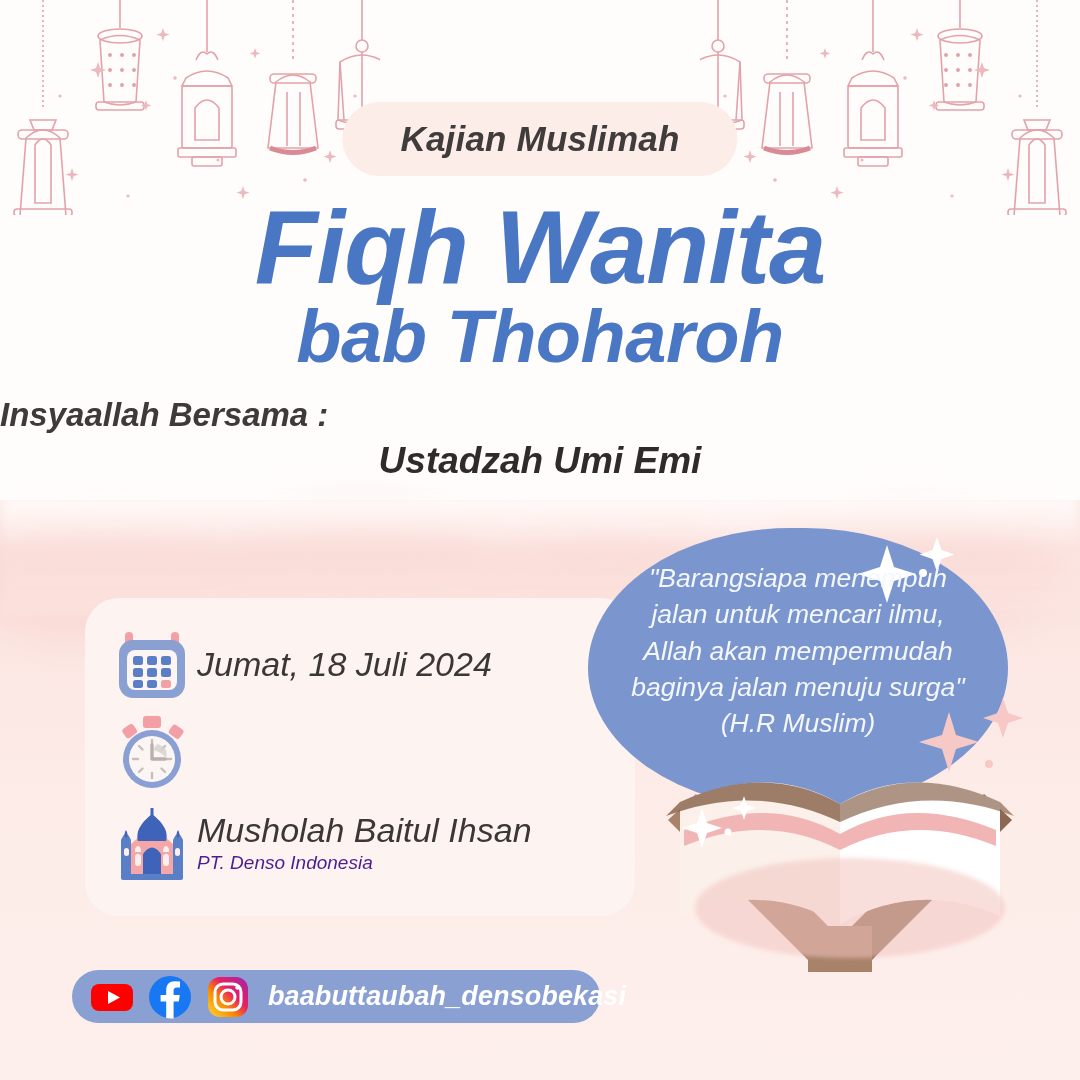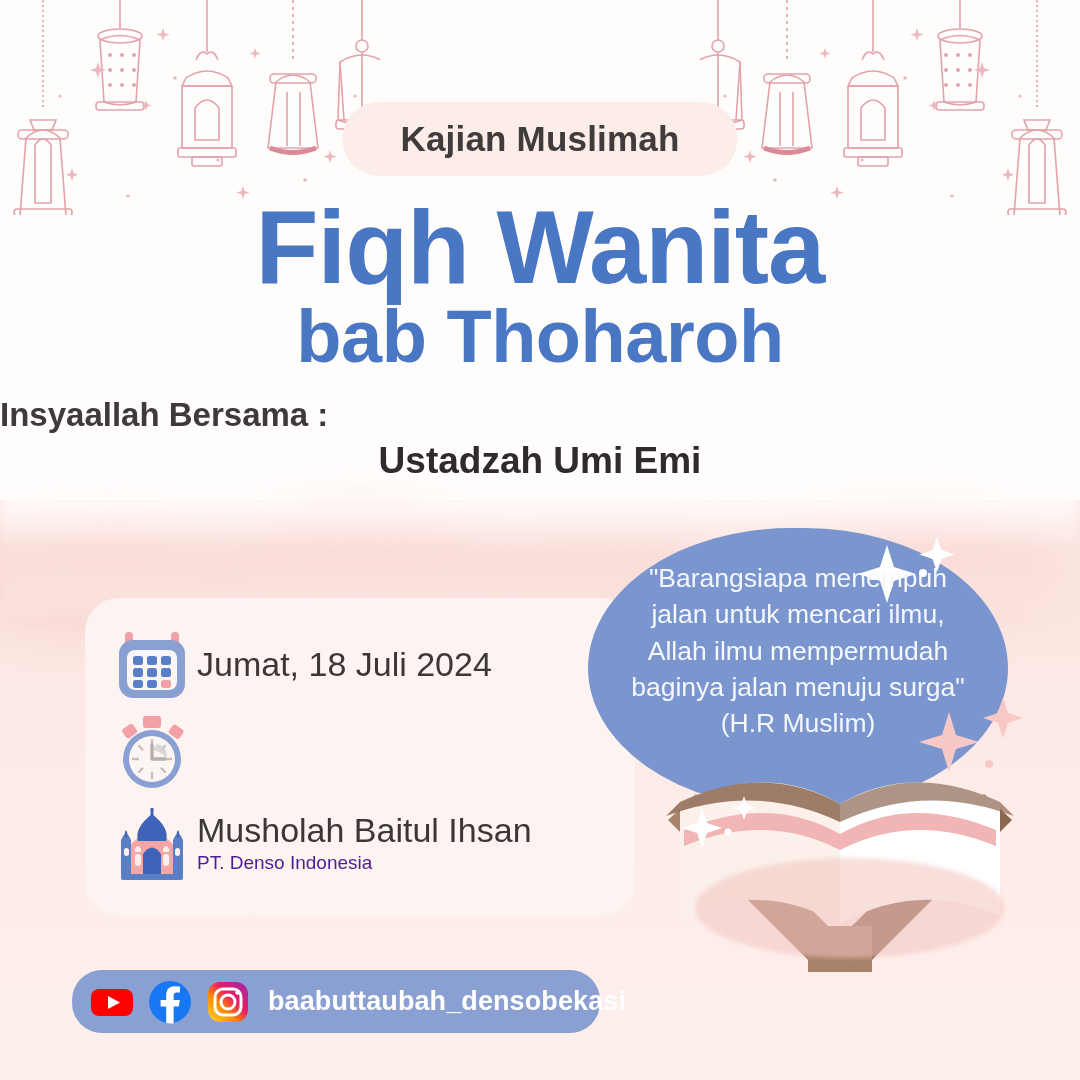--- a/index.html
+++ b/index.html
@@ -7,20 +7,21 @@
     width:1080px;height:1080px;
     font-family:"Liberation Sans", sans-serif;
     background:#ffffff;
     overflow:hidden;
   }
   .poster{
     position:relative;
     width:1080px;height:1080px;
     background:#FFFDFC;
     overflow:hidden;
+    font-style:italic;
   }
 
   
   .bg-top{
     position:absolute;left:0;top:0;width:1080px;height:560px;
     background:#FFFDFC;
   }
   .bg-bottom{
     position:absolute;left:0;top:500px;width:1080px;height:580px;
     background:linear-gradient(180deg,#FBE3DF 0%,#FCE7E3 25%,#FDEDE9 60%,#FDEFEC 100%);
@@ -106,21 +107,21 @@
   
   .quran-wrap{position:absolute;left:640px;top:690px;width:400px;height:290px;}
   .quran-shadow{
     position:absolute;left:55px;top:168px;width:310px;height:100px;
     background:rgba(243,196,192,.55);border-radius:50%;filter:blur(2px);
   }
 
   
   .social{
     position:absolute;left:72px;top:970px;
-    height:63px;width:528px;
+    height:53px;width:528px;
     background:#8BA0D2;border-radius:30px;
     display:flex;align-items:center;gap:14px;padding:0 18px;
     box-sizing:border-box;
   }
   .sicon{width:44px;height:44px;flex:0 0 44px;position:relative;}
   .handle{
     font-size:27px;font-weight:bold;color:#FFFFFF;
     margin-left:4px;white-space:nowrap;letter-spacing:.1px;
   }
 </style>
@@ -380,21 +381,21 @@
     <g fill="#F7C9C6">
       <path d="M44 22 l7 23 23 7 -23 7 -7 23 -7 -23 -23 -7 23 -7z"></path>
       <path d="M98 8 l5 15 15 5 -15 5 -5 15 -5 -15 -15 -5 15 -5z"></path>
       <circle cx="84" cy="74" r="4"></circle>
     </g>
   </svg>
 
   <div class="bubble-text">
     <div>"Barangsiapa menempuh</div>
     <div>jalan untuk mencari ilmu,</div>
-    <div>Allah ilmu mempermudah</div>
+    <div>Allah akan mempermudah</div>
     <div>baginya jalan menuju surga"</div>
     <div>(H.R Muslim)</div>
   </div>
 
   <div class="quran-wrap">
     <div class="quran-shadow"></div>
     <svg width="400" height="290" viewBox="0 0 400 290">
 
       <path d="M56 104 l150 150 -28 26 -150 -150z" fill="#A9826A"></path>
       <path d="M344 104 l-150 150 28 26 150 -150z" fill="#8C6751"></path>

